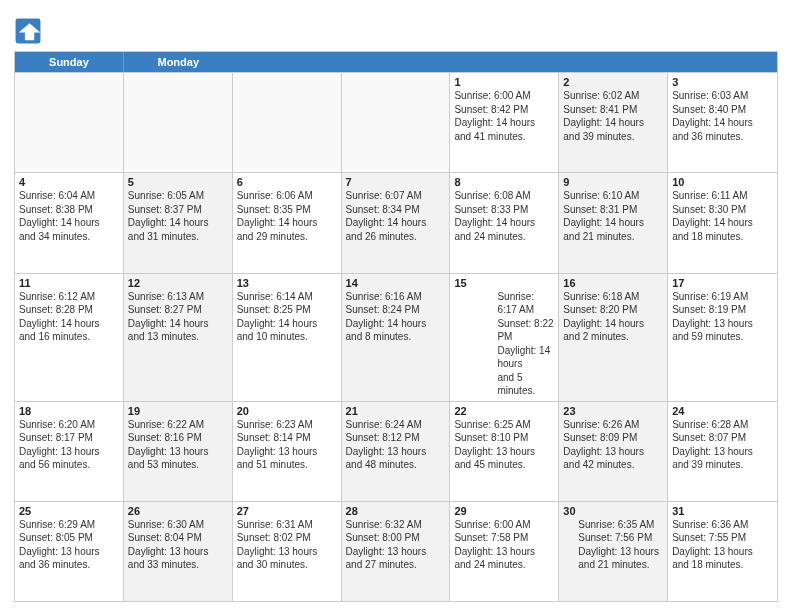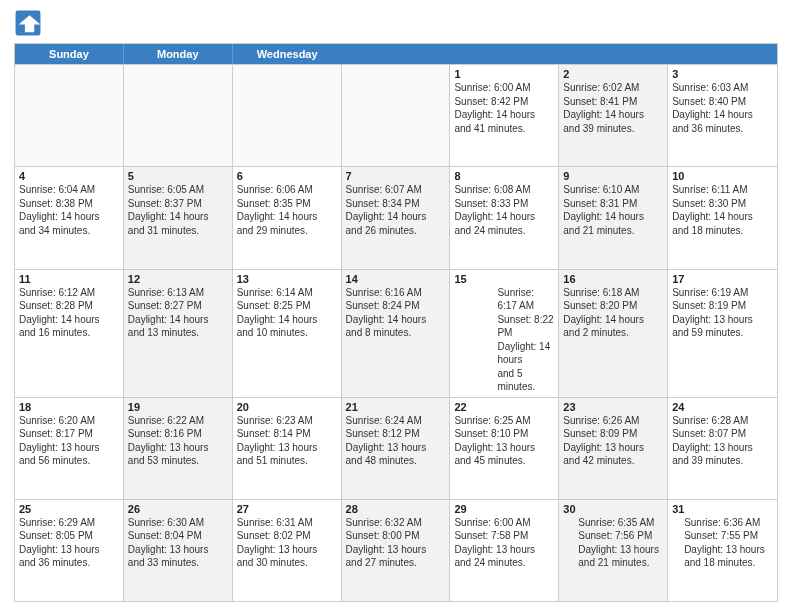--- a/index.html
+++ b/index.html
@@ -6,21 +6,21 @@
     body {
       font-family: Arial, sans-serif;
       background: #fff;
       width: 792px;
       height: 612px;
       overflow: hidden;
     }
     .page {
       width: 792px;
       height: 612px;
-      padding: 9px 14px 10px 14px;
+      padding: 17px 14px 10px 14px;
       display: flex;
       flex-direction: column;
     }
     .header {
       display: flex;
       justify-content: space-between;
       align-items: flex-start;
       margin-bottom: 6px;
     }
     .logo {
@@ -127,21 +127,20 @@
     <div class="title-block">
       <div class="main-title"></div>
       <div class="subtitle"></div>
     </div>
   </div>
 
   <div class="calendar">
     <div class="cal-header">
     <div class="cal-header-cell">Sunday</div>
         <div class="cal-header-cell">Monday</div>
-        <div class="cal-header-cell">Wednesday</div>
       </div>
     <div class="cal-body">
     <div class="cal-row">
           <div class="cal-cell empty"></div>
           <div class="cal-cell empty"></div>
           <div class="cal-cell empty"></div>
           <div class="cal-cell empty"></div>
           <div class="cal-cell">
             <div class="day-num">1</div>
             <div class="cell-text" style="white-space: pre-line;">Sunrise: 6:00 AM
@@ -355,21 +354,21 @@
           </div>
           <div class="cal-cell shaded">
             <div class="day-num">30</div>
             <div class="cell-text" style="white-space: pre-line; margin-left: 15px;">Sunrise: 6:35 AM
 Sunset: 7:56 PM
 Daylight: 13 hours
 and 21 minutes.</div>
           </div>
           <div class="cal-cell">
             <div class="day-num">31</div>
-            <div class="cell-text" style="white-space: pre-line; margin-left: 12px;">Sunrise: 6:36 AM
+            <div class="cell-text" style="white-space: pre-line;">Sunrise: 6:36 AM
 Sunset: 7:55 PM
 Daylight: 13 hours
 and 18 minutes.</div>
           </div>
         </div>
       </div>
   </div>
 </div>
 
 </body></html>

